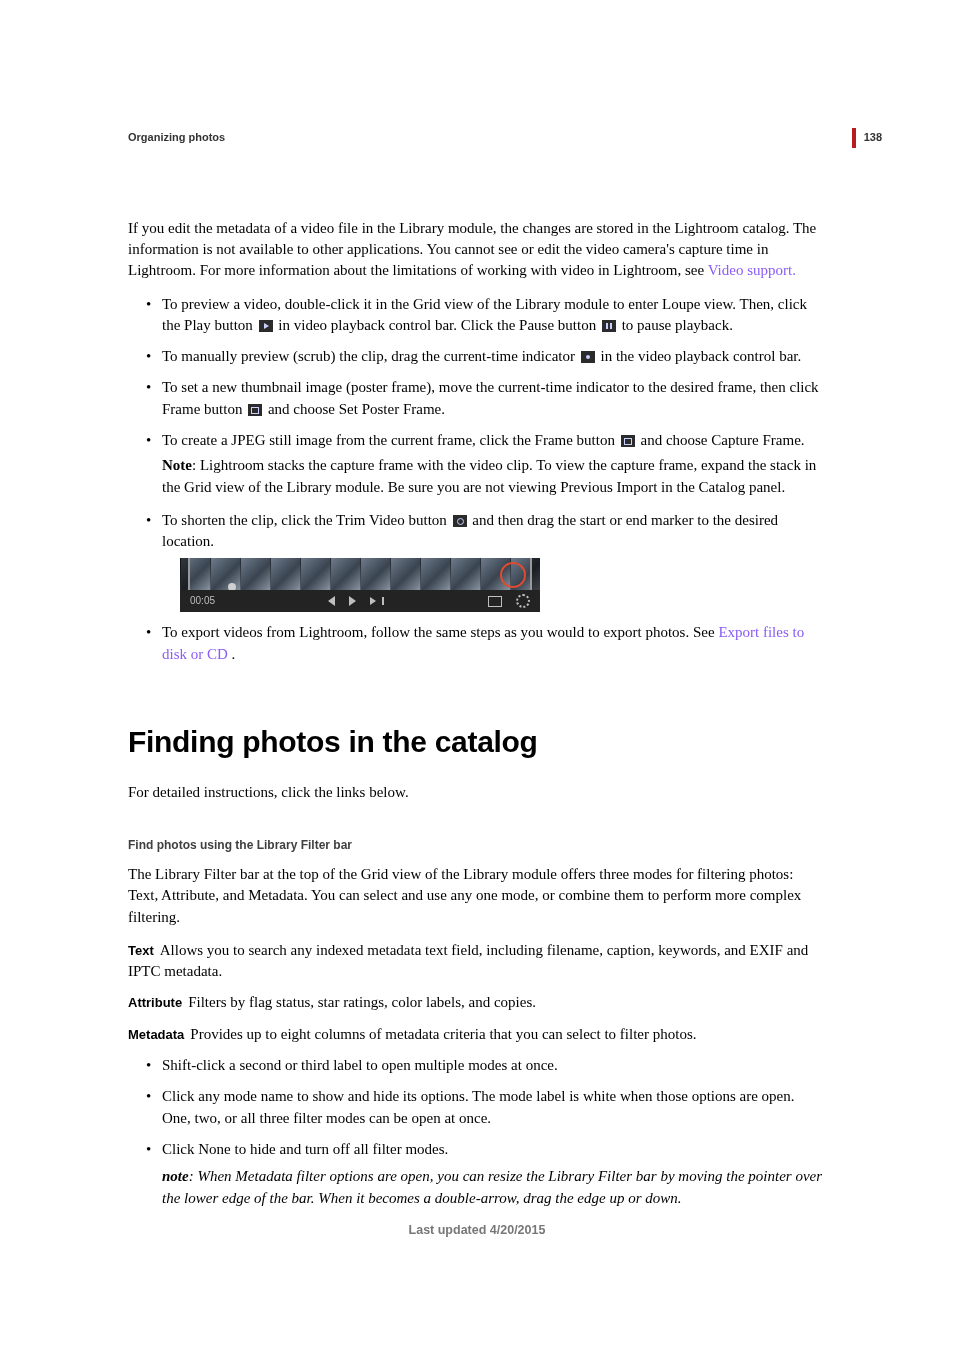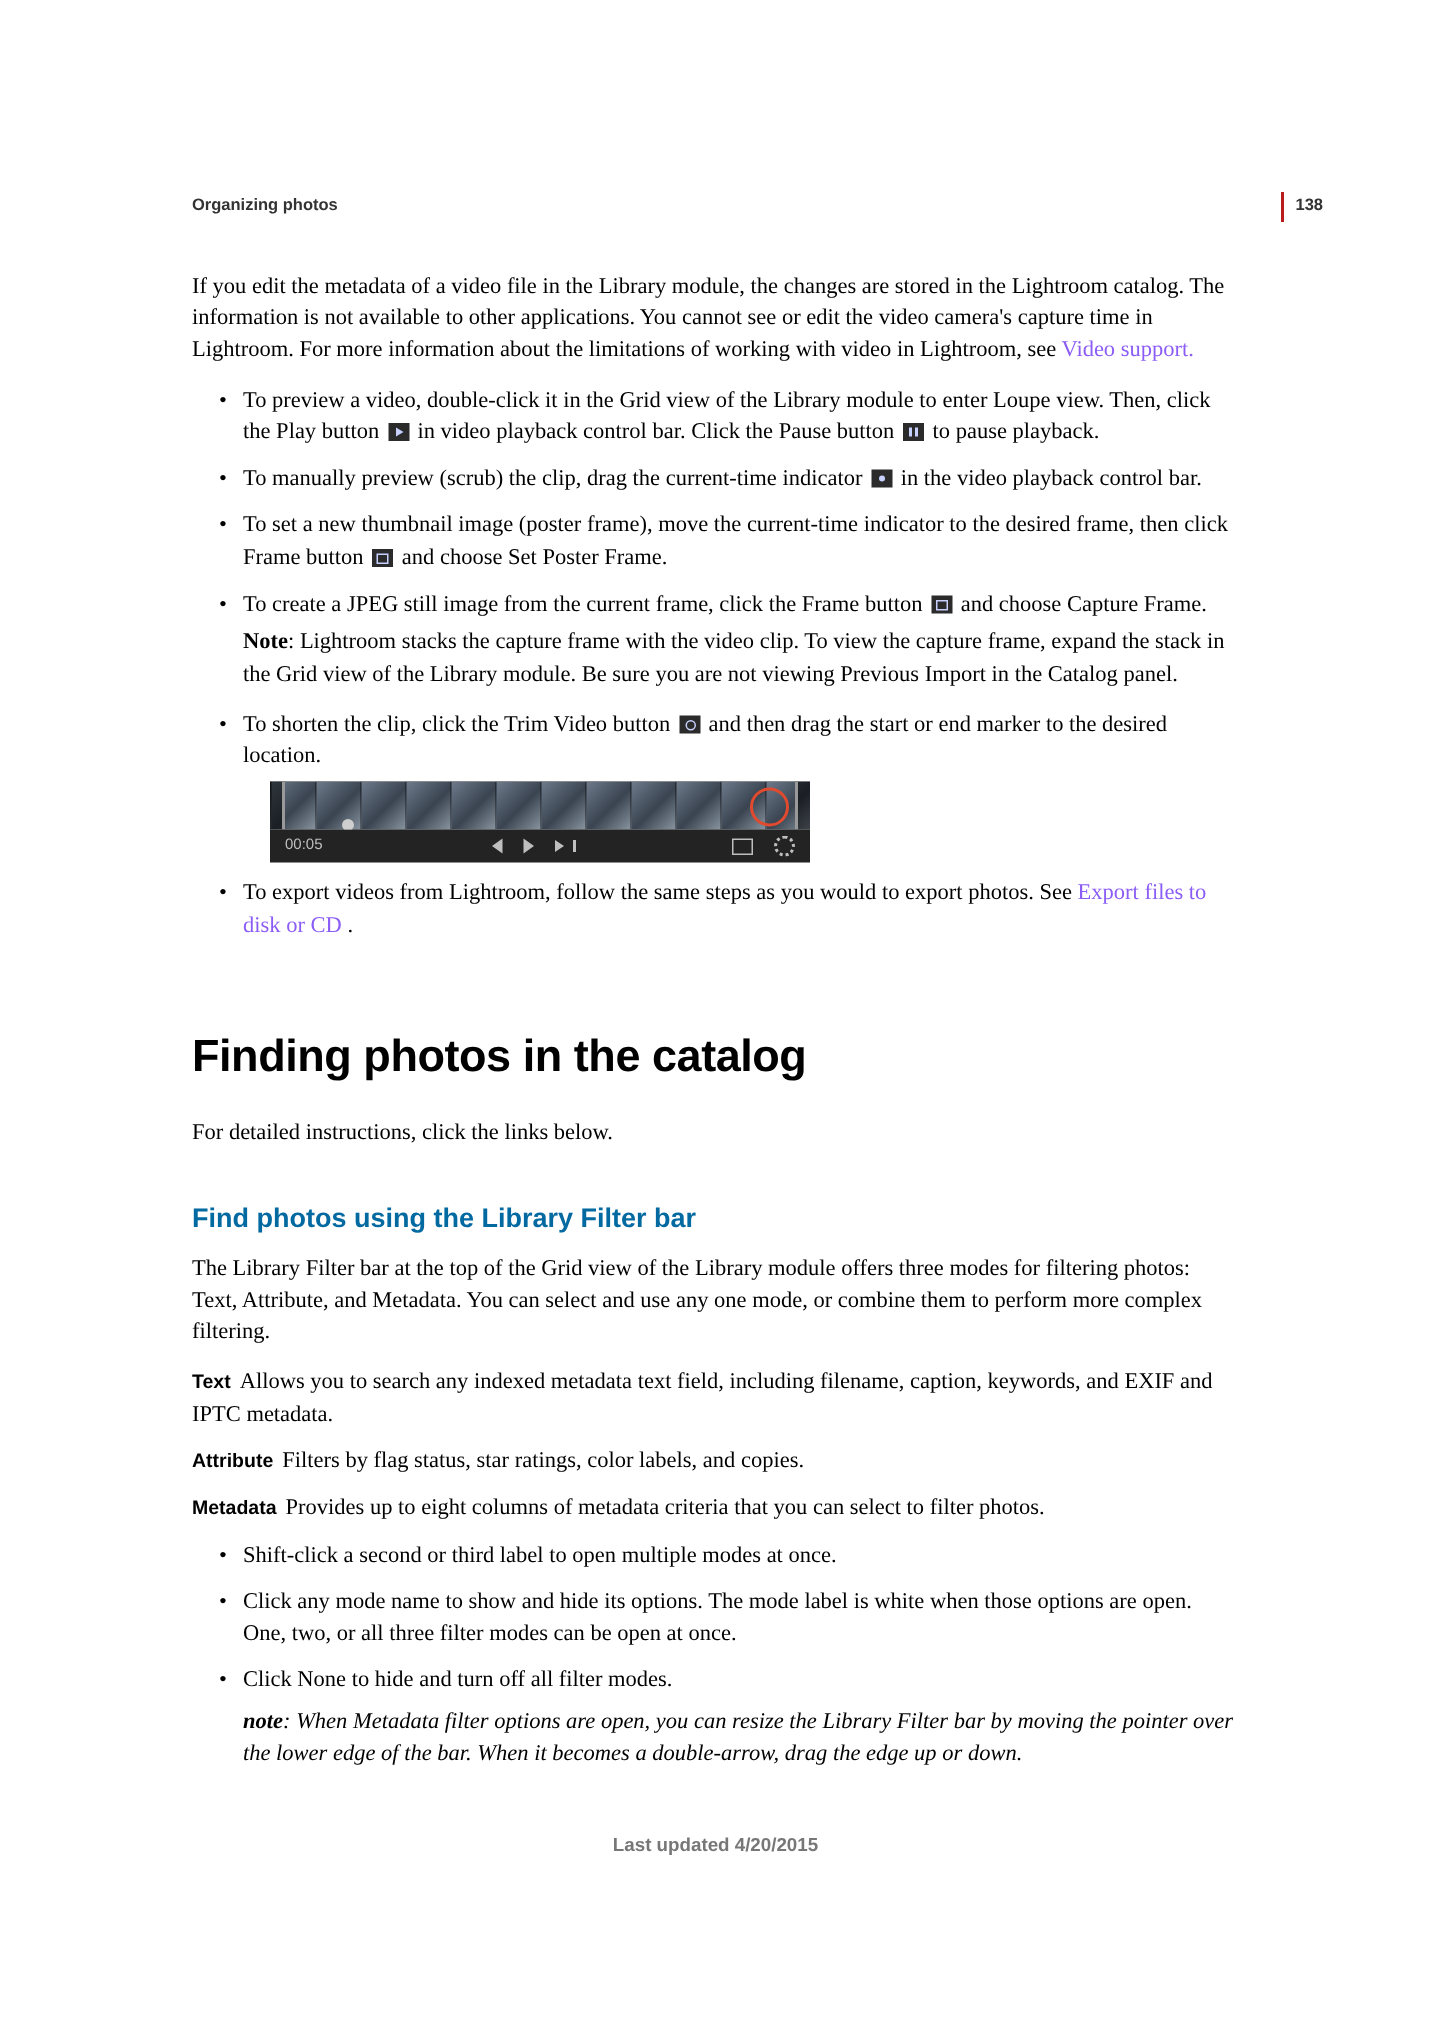--- a/index.html
+++ b/index.html
@@ -15,33 +15,33 @@
     width: 954px;
     min-height: 1350px;
     box-sizing: border-box;
     padding: 130px 128px 60px 128px;
     position: relative;
   }
   .pagenum-box {
     position: absolute;
     top: 128px;
     right: 72px;
-    border-left: 2px solid #b91c1c;
+    border-left: 4px solid #b91c1c;
     padding: 2px 0 2px 8px;
     font-family: "Myriad Pro", Arial, Helvetica, sans-serif;
     font-weight: bold;
     font-size: 11px;
     color: #333;
   }
   .running-head {
     font-family: "Myriad Pro", Arial, Helvetica, sans-serif;
     font-weight: 700;
     font-size: 11px;
     color: #333;
-    margin-bottom: 35px;
+    margin-bottom: 72px;
   }
   p { margin: 0 0 12px 0; }
   .para { text-align: left; }
   a.link { color: #8b5cf6; text-decoration: none; }
   ul.bullets {
     list-style: none;
     margin: 8px 0 18px 0;
     padding: 0 0 0 18px;
   }
   ul.bullets > li {
@@ -161,23 +161,23 @@
     font-family: "Myriad Pro", Arial, Helvetica, sans-serif;
     font-weight: 800;
     font-size: 30px;
     margin: 56px 0 18px 0;
     color: #000;
     letter-spacing: -0.3px;
   }
   h2.sub-title {
     font-family: "Myriad Pro", Arial, Helvetica, sans-serif;
     font-weight: 800;
-    font-size: 18px;
+    font-size: 12px;
     margin: 34px 0 10px 0;
-    color: #0369a1;
+    color: #404040;
   }
   .def-term {
     font-family: "Myriad Pro", Arial, Helvetica, sans-serif;
     font-weight: 700;
     font-size: 13px;
     margin-right: 6px;
   }
   .def-row { margin: 0 0 10px 0; }
   .italic-note { font-style: italic; margin-top: 6px; }
   .italic-note .note-word { font-weight: bold; font-style: italic; }

